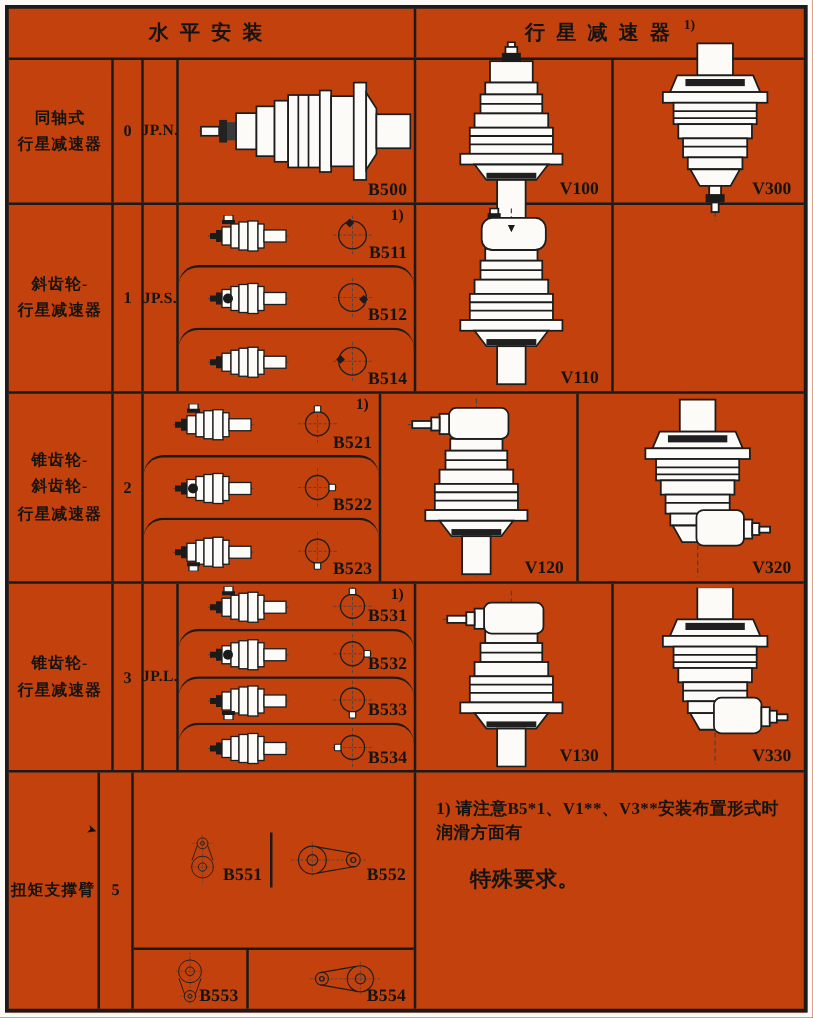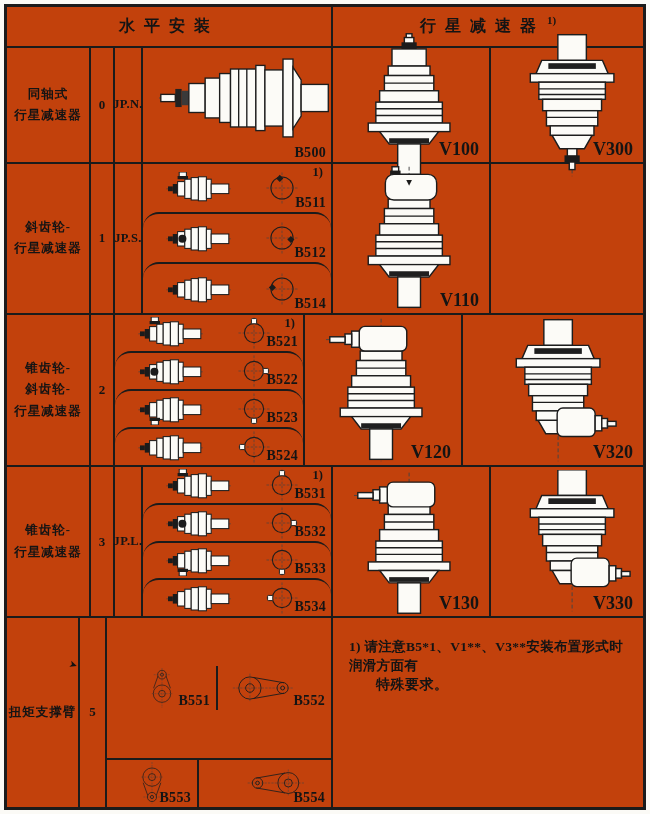--- a/index.html
+++ b/index.html
@@ -31,42 +31,42 @@
   .cell{box-sizing:border-box;border-right:2px solid #1b1b1b;position:relative;}
   .c-name{width:84px;display:flex;align-items:center;justify-content:center;text-align:center;}
   .c-name .nm{font-size:12.5px;font-weight:700;line-height:1.7;white-space:pre-line;letter-spacing:1px;}
   .c-num{width:24px;display:flex;align-items:center;justify-content:center;font-size:13px;font-weight:700;}
   .c-code{width:28px;display:flex;align-items:center;justify-content:center;}
   .c-code .cd{font-size:12.5px;font-weight:700;letter-spacing:.3px;white-space:nowrap;}
   .c-draw{width:190px;display:flex;flex-direction:column;}
   .c-v{width:158px;display:flex;align-items:center;justify-content:center;}
   .c-v3{flex:1;border-right:none;margin-left:14px;}
   .bcode{position:absolute;right:5px;bottom:1px;font-size:14px;font-weight:700;letter-spacing:.3px;}
-  .vcode{position:absolute;right:10px;bottom:2px;font-size:18px;font-weight:700;}
+  .vcode{position:absolute;right:10px;bottom:2px;font-size:14px;font-weight:700;}
   .fnote{position:absolute;right:8px;top:1px;font-size:12.5px;font-weight:700;}
   
   .sub{flex:1;display:flex;align-items:center;position:relative;padding-left:14px;box-sizing:border-box;}
   .sub+.sub{border-top:2px solid #1b1b1b;border-radius:16px;}
   .sub .circ{margin-left:20px;}
   
-  .one{flex:1;display:flex;justify-content:center;position:relative;margin-left:16px;}
+  .one{flex:1;display:flex;align-items:center;justify-content:center;position:relative;margin-left:16px;}
   
   .c-name5{width:73px;display:flex;align-items:center;justify-content:center;text-align:center;}
   .c-num5{width:27px;display:flex;align-items:center;justify-content:center;font-size:13px;font-weight:700;}
   .c-tgrid{width:226px;display:flex;flex-direction:column;}
   .trow{display:flex;margin-top:48px;}
   .trow1{height:44px;} .trow2{height:47px;} .trow3{flex:1;}
   .trow+.trow{border-top:2px solid #1b1b1b;gap:46px;}
   .tcell{box-sizing:border-box;position:relative;display:flex;align-items:center;justify-content:center;}
   .tcell-l{width:111px;border-right:2px solid #1b1b1b;}
   .tcell-r{flex:1;}
   .tcell .bcode{right:6px;bottom:1px;}
   .c-note{flex:1;border-right:none;padding:20px 10px 0 16px;box-sizing:border-box;}
   .c-note .n1{font-size:13.5px;font-weight:700;line-height:1.4;letter-spacing:.3px;}
-  .c-note .n2{font-size:14px;font-weight:700;margin-top:0;padding-left:27px;letter-spacing:.5px;}
+  .c-note .n2{font-size:17px;font-weight:700;margin-top:16px;padding-left:27px;letter-spacing:.5px;}
   .artifact{position:absolute;left:62px;top:42px;font-size:10px;color:#111;
             transform:rotate(18deg);line-height:1;}
   svg{display:block;}
 </style>
 </head>
 <body>
 
 <svg width="0" height="0" style="position:absolute" aria-hidden="true">
 <defs>
 
@@ -402,30 +402,20 @@
         <svg width="86" height="32" viewBox="0 0 84 40">
             <use href="#hGearSmall"></use>
             <use href="#vDown"></use>
           </svg>
         <svg class="circ" width="38" height="34" viewBox="0 0 46 46">
             <use href="#circleBaseS"></use>
             <use href="#stub" transform="translate(23,39)"></use>
           </svg>
         <span class="bcode">B523</span>
       </div>
-      <div class="sub">
-        <svg width="86" height="32" viewBox="0 0 84 40">
-            <use href="#hGearSmall"></use>
-          </svg>
-        <svg class="circ" width="38" height="34" viewBox="0 0 46 46">
-            <use href="#circleBaseS"></use>
-            <use href="#stub" transform="translate(7,23)"></use>
-          </svg>
-        <span class="bcode">B524</span>
-      </div>
     </div>
     <div class="cell c-v">
       <svg width="114" height="144" viewBox="0 0 120 150">
           <use href="#stackUp"></use>
           <use href="#fSideTop"></use>
         </svg>
       <span class="vcode">V120</span>
     </div>
     <div class="cell c-v c-v3">
       <svg width="114" height="144" viewBox="0 0 120 150">

